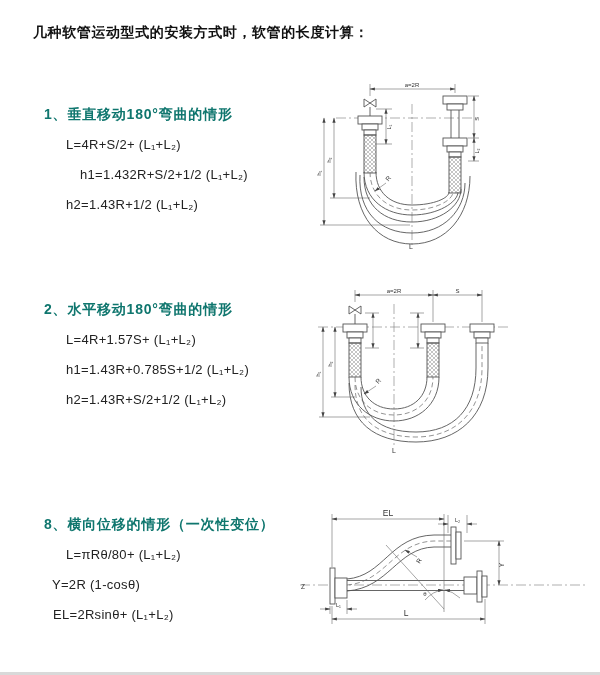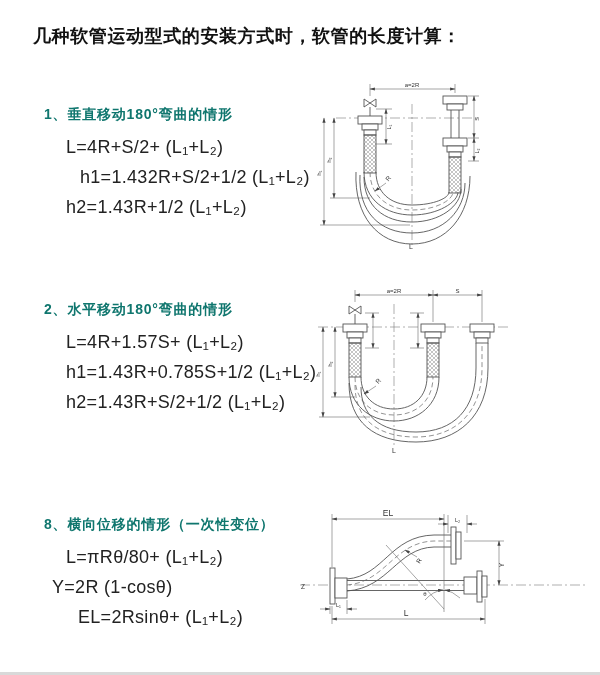--- a/index.html
+++ b/index.html
@@ -1,23 +1,23 @@
 <!DOCTYPE html>
 <html><head>
 <meta charset="utf-8">
 <style>
   html,body{margin:0;padding:0}
   body{
     width:600px;height:675px;background:#ffffff;position:relative;overflow:hidden;
     font-family:"Liberation Sans","DejaVu Sans",sans-serif;color:#1a1a1a;
   }
   .abs{position:absolute}
-  .title{font-size:18px;font-weight:600;letter-spacing:.6px;color:#111}
+  .title{font-size:14px;font-weight:600;letter-spacing:.6px;color:#111}
   .heading{font-size:14px;font-weight:600;letter-spacing:.8px;color:#0f766e}
-  .formula{font-size:18px;font-weight:400;letter-spacing:.3px;color:#222}
+  .formula{font-size:13px;font-weight:400;letter-spacing:.3px;color:#222}
   svg{overflow:visible}
   svg text{font-family:"Liberation Sans","DejaVu Sans",sans-serif;fill:#333}
   .ln{stroke:#555;stroke-width:.9;fill:none}
   .thin{stroke:#6a6a6a;stroke-width:.6;fill:none}
   .cl{stroke:#7a7a7a;stroke-width:.6;fill:none;stroke-dasharray:10 3 2 3}
   .dsh{stroke:#666;stroke-width:.7;fill:none;stroke-dasharray:5 3}
   .fit{stroke:#555;stroke-width:.9;fill:#ffffff}
   .page-edge{position:absolute;left:0;bottom:0;width:600px;height:3px;background:#d9d9d9}
 </style>
 </head>
@@ -31,21 +31,21 @@
 <div class="abs formula" style="left:66px;top:197px">h2=1.43R+1/2 (L₁+L₂)</div>
 
 <div class="abs heading" style="left:44px;top:301px">2、水平移动180°弯曲的情形</div>
 <div class="abs formula" style="left:66px;top:332px">L=4R+1.57S+ (L₁+L₂)</div>
 <div class="abs formula" style="left:66px;top:362px">h1=1.43R+0.785S+1/2 (L₁+L₂)</div>
 <div class="abs formula" style="left:66px;top:392px">h2=1.43R+S/2+1/2 (L₁+L₂)</div>
 
 <div class="abs heading" style="left:44px;top:516px">8、横向位移的情形（一次性变位）</div>
 <div class="abs formula" style="left:66px;top:547px">L=πRθ/80+ (L₁+L₂)</div>
 <div class="abs formula" style="left:52px;top:577px">Y=2R (1-cosθ)</div>
-<div class="abs formula" style="left:78px;top:607px">EL=2Rsinθ+ (L₁+L₂)</div>
+<div class="abs formula" style="left:53px;top:607px">EL=2Rsinθ+ (L₁+L₂)</div>
 
 <svg class="abs" style="left:312px;top:76px" width="280" height="180" viewBox="0 0 280 180">
   <defs>
     <pattern id="hatch1" width="4" height="4" patternUnits="userSpaceOnUse">
       <path d="M0,0 l4,4 M4,0 l-4,4" stroke="#8a8a8a" stroke-width="0.5"></path>
     </pattern>
     <marker id="arr1" viewBox="0 0 10 6" refX="9" refY="3" markerWidth="9" markerHeight="5.4" orient="auto-start-reverse">
       <path d="M0,0 L10,3 L0,6 z" fill="#444"></path>
     </marker>
   </defs>

